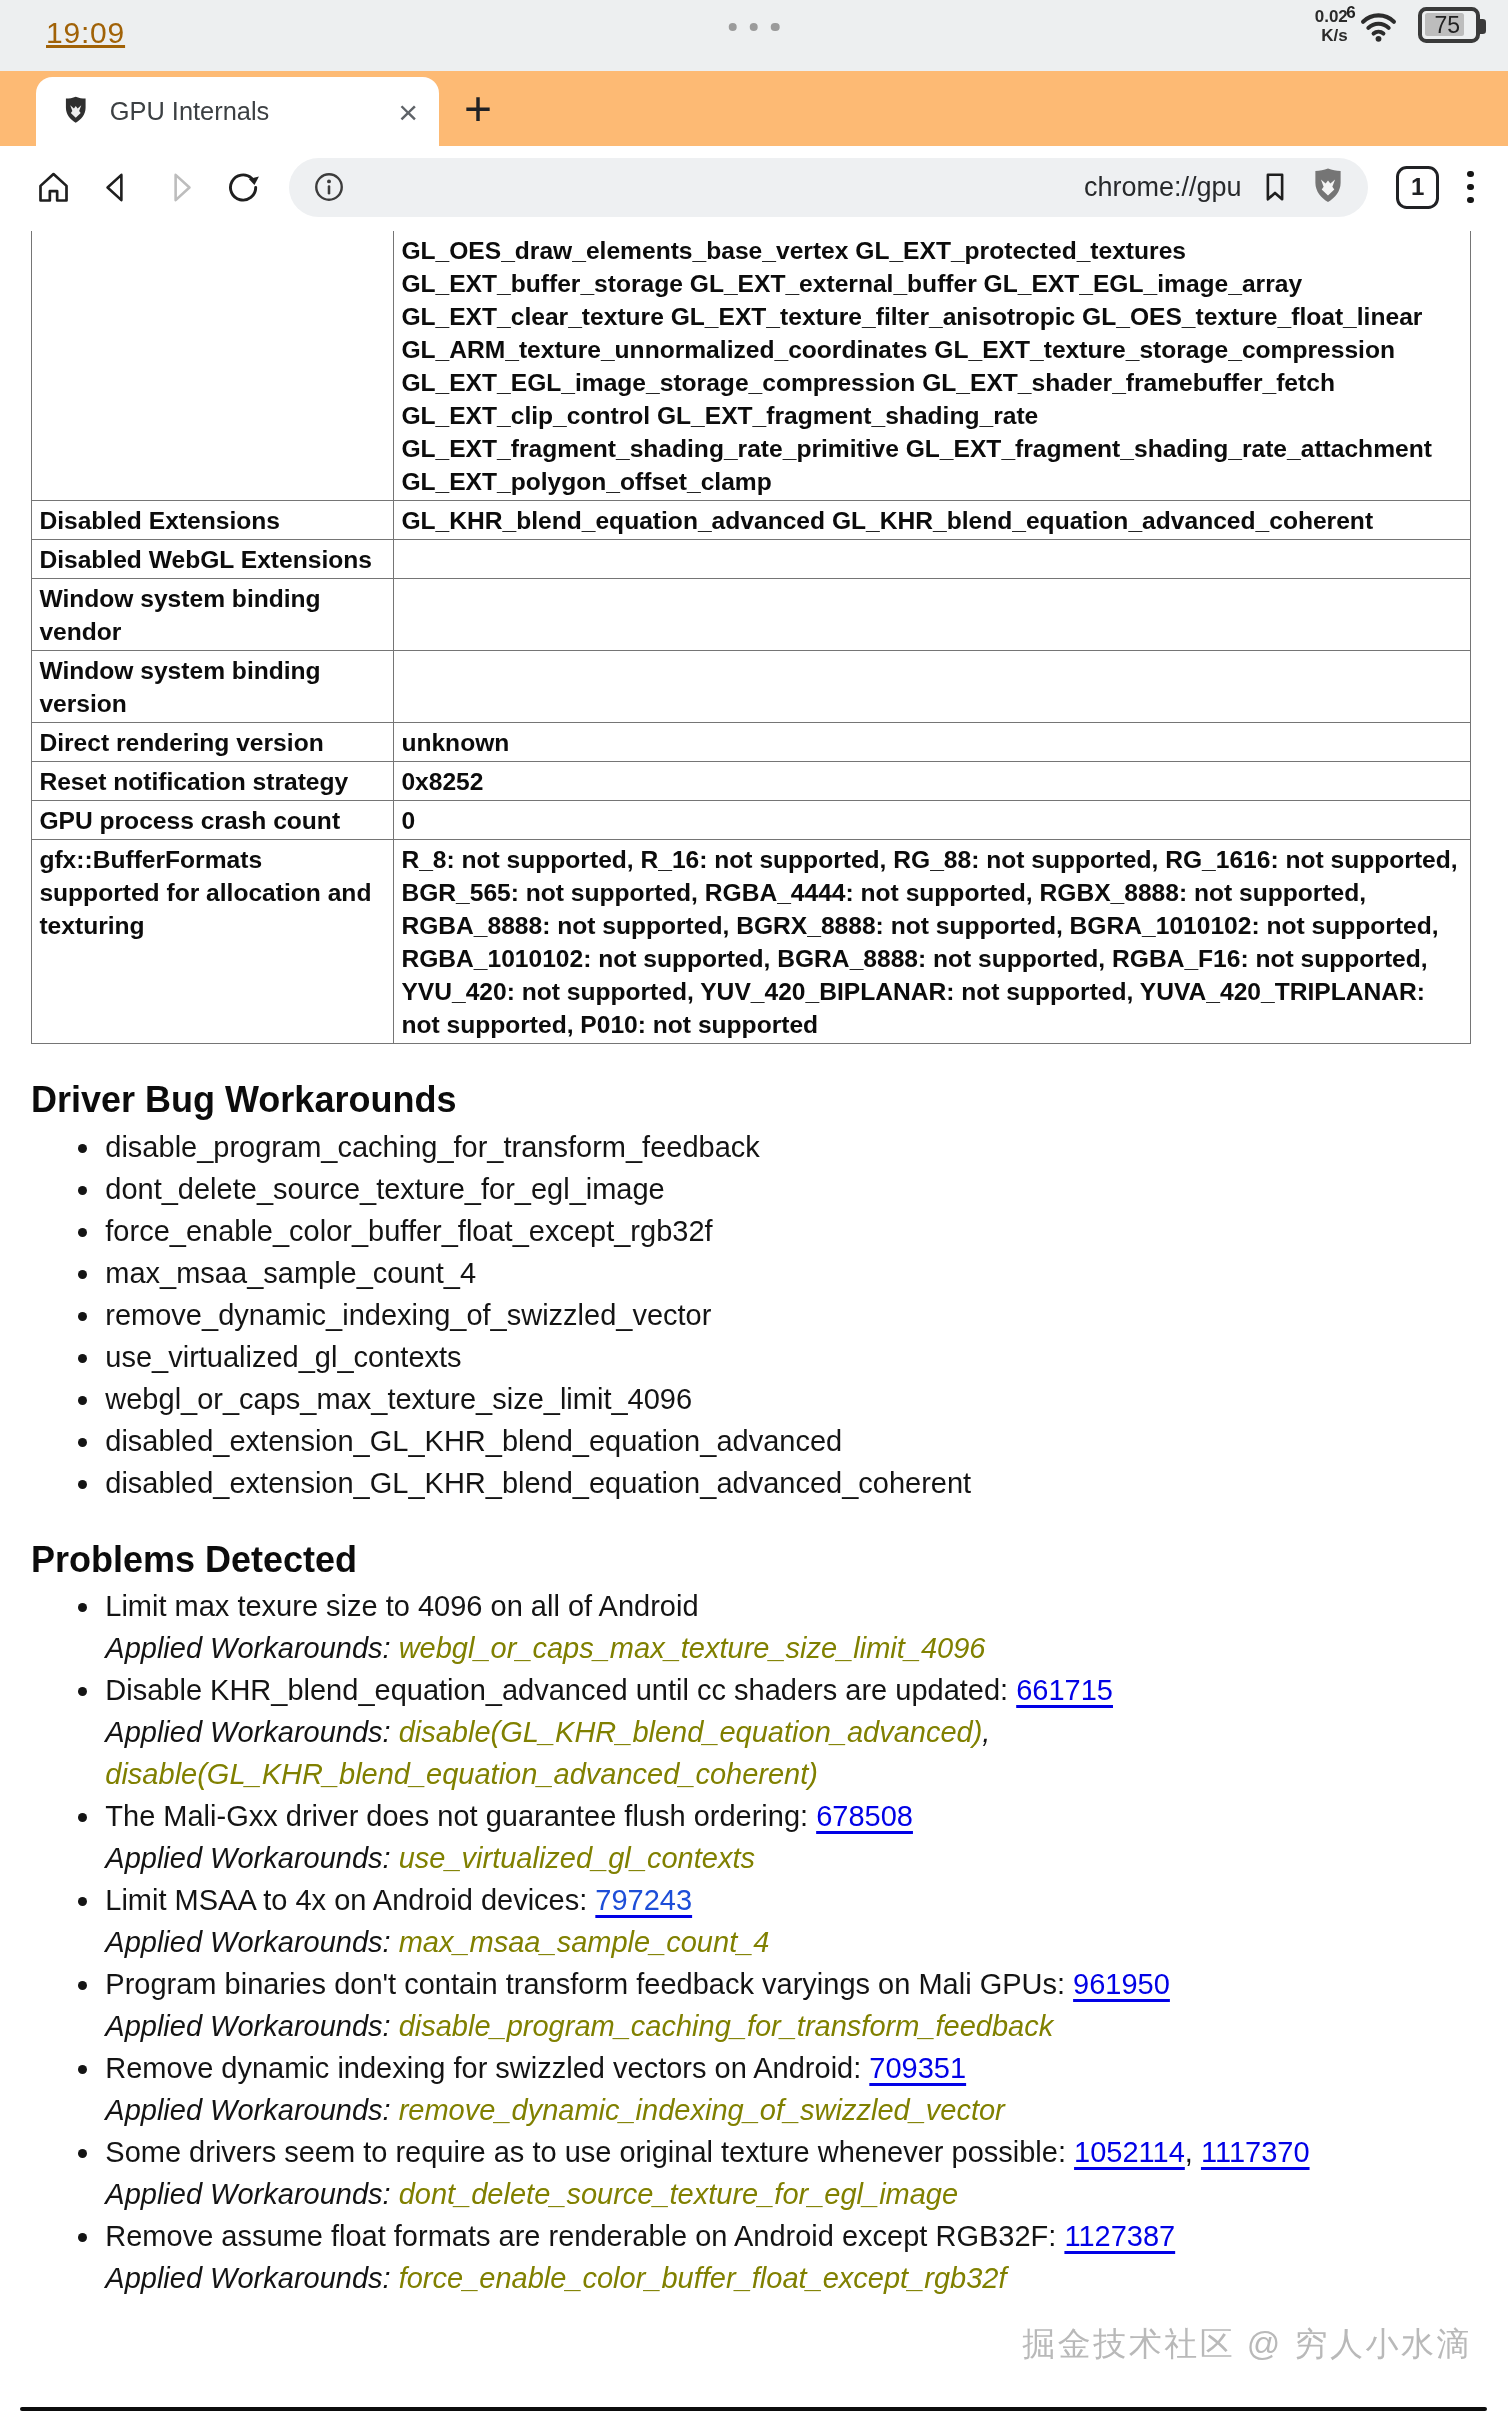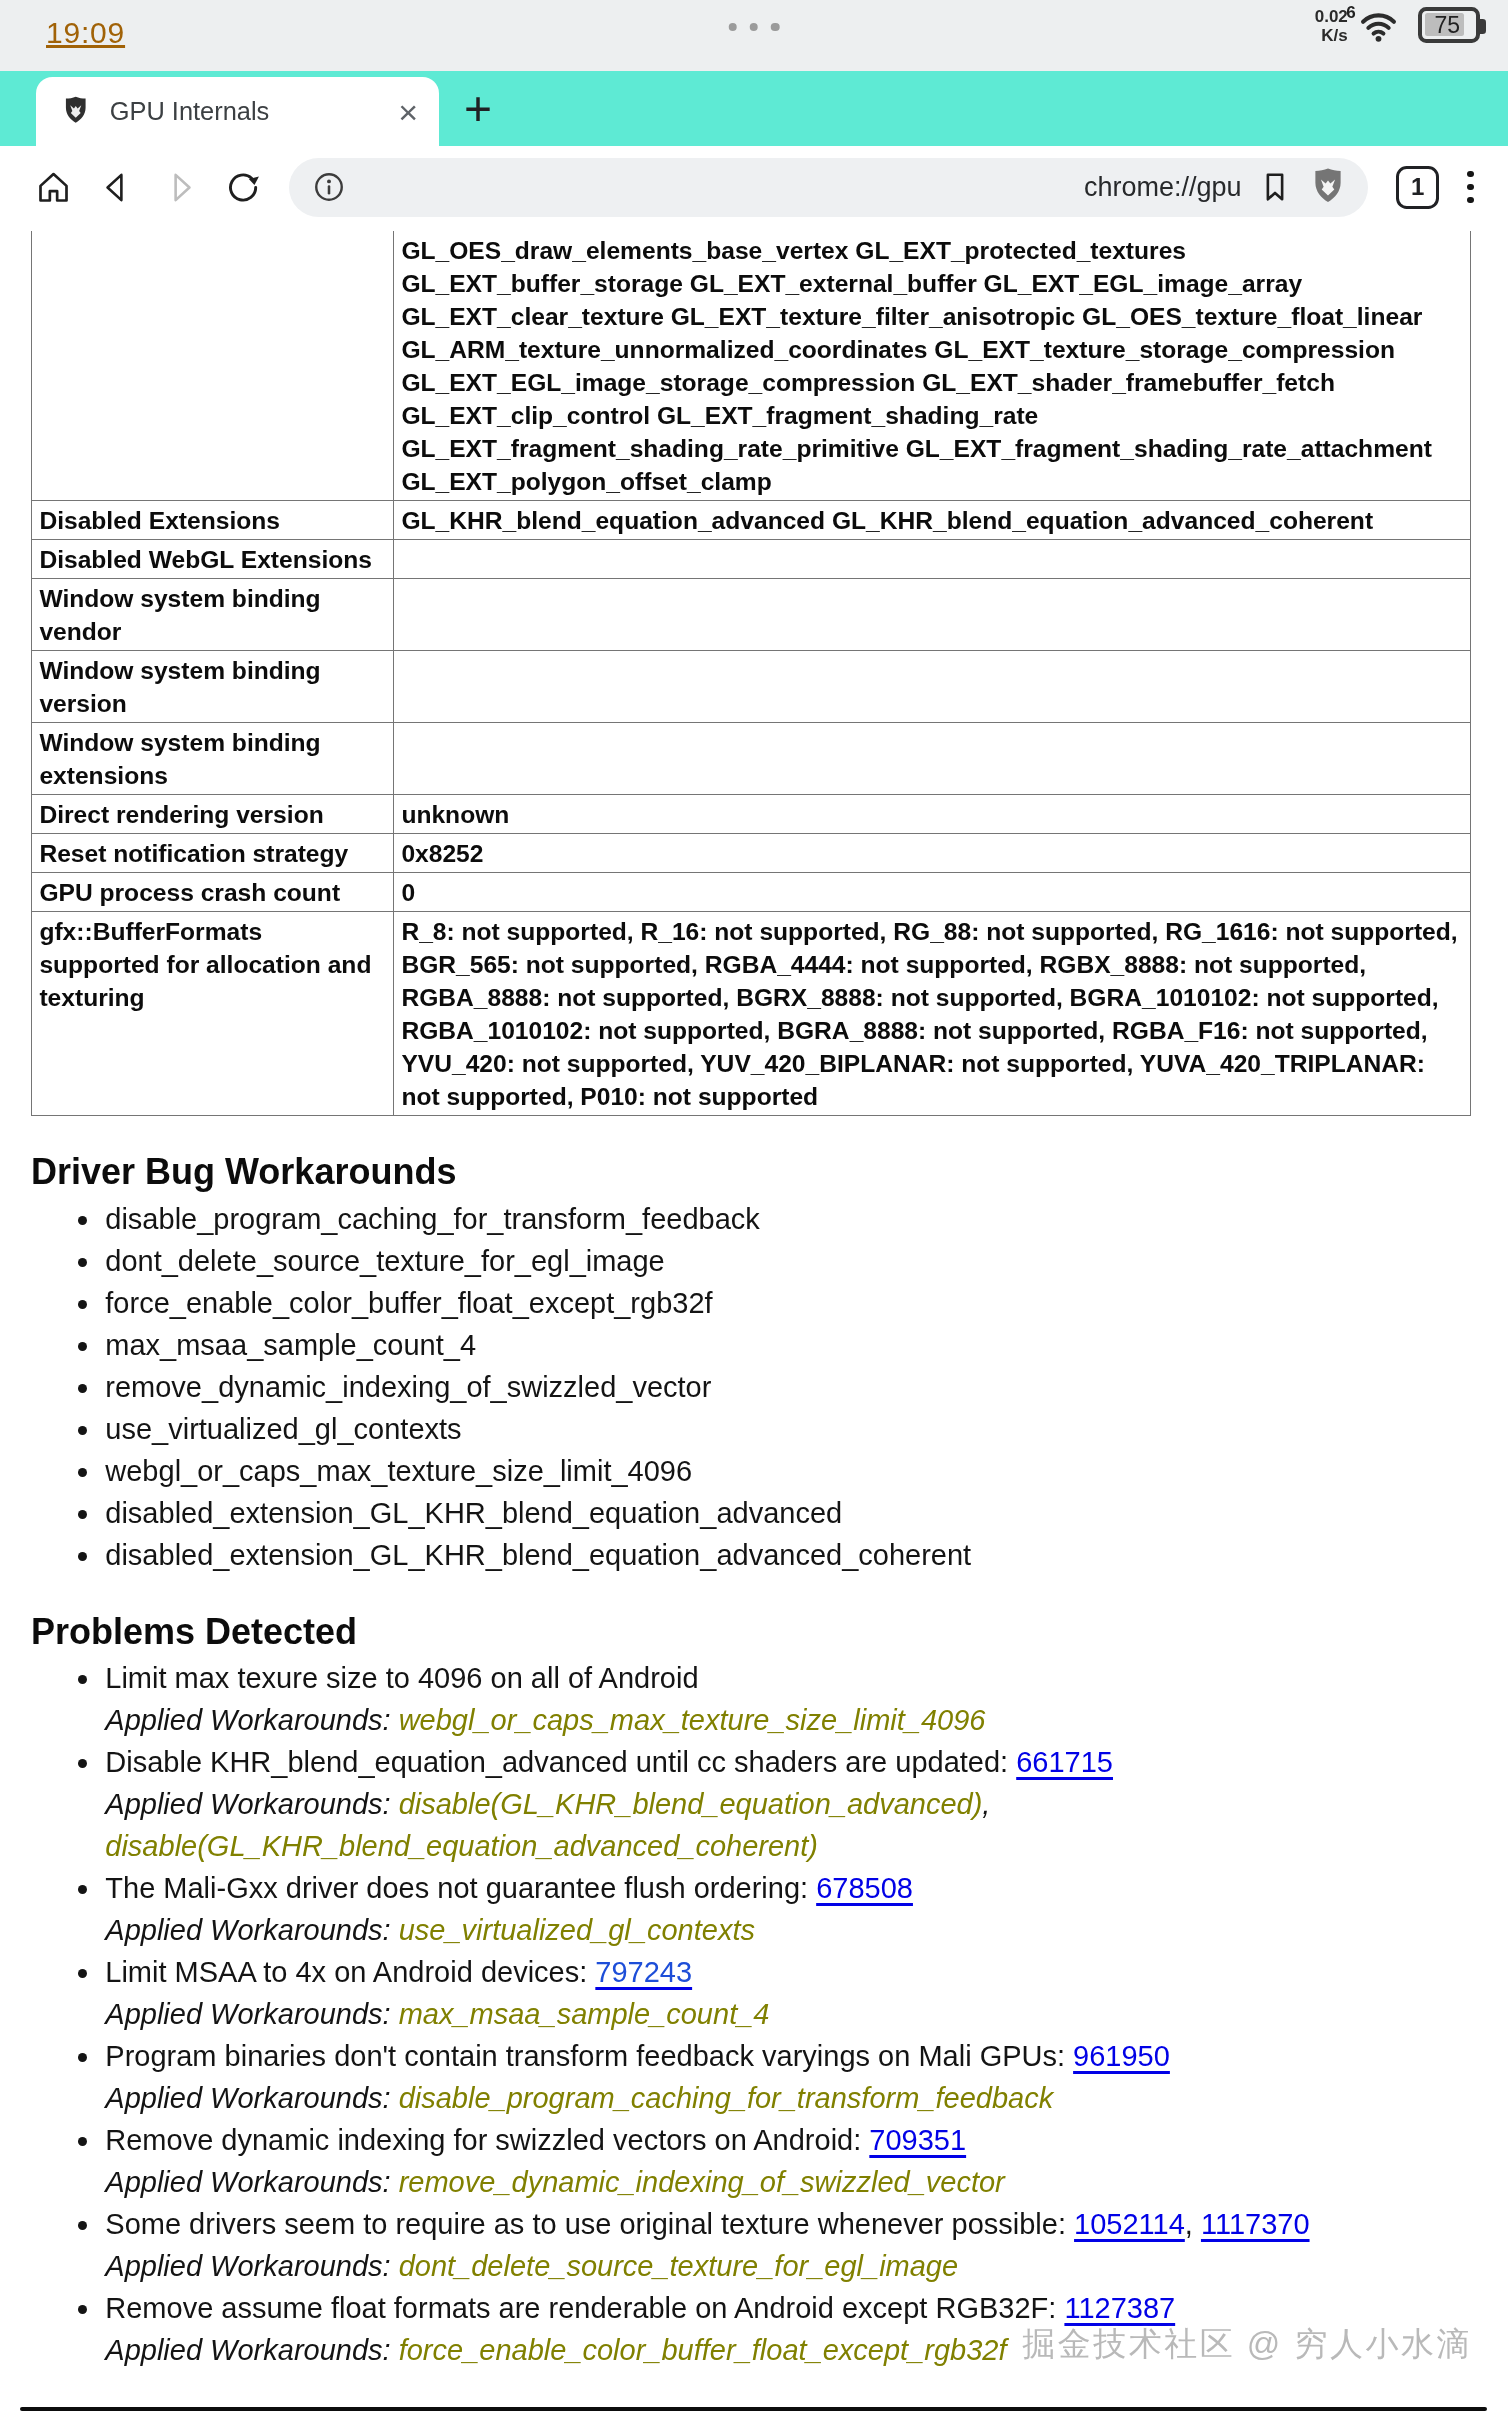--- a/index.html
+++ b/index.html
@@ -15,21 +15,21 @@
   .cdot { width:8.2px; height:8.2px; border-radius:50%; background:#9b9b9b; }
   .status-right { position:absolute; right:28px; top:6.6px; height:57px; display:flex; align-items:flex-start; gap:11.5px; }
   .net-speed { font-size:17px; line-height:19px; color:#2b2b2b; text-align:right; font-weight:bold; }
   .wifi-wrap { position:relative; display:flex; align-items:flex-end; }
   .wifi-6 { position:absolute; left:-13px; top:-3.3px; font-size:17px; font-weight:bold; color:#222; }
   .battery { position:relative; width:62px; height:36px; border:4.1px solid #3a3a3a; border-radius:8.2px; margin-left:8.2px; background:#edeff0; }
   .battery-fill { position:absolute; left:2.5px; top:2.5px; bottom:2.5px; width:74%; background:#bdbdbd; border-radius:2.5px; }
   .battery-num { position:absolute; left:0; right:3.3px; top:1.6px; text-align:center; font-size:23px; color:#222; }
   .battery-nub { position:absolute; right:-9.8px; top:8.2px; width:5.7px; height:14.8px; background:#3a3a3a; border-radius:0 3.3px 3.3px 0; }
   
-  .tab-strip { height:75px; background:#5eead4; position:relative;text-decoration:underline; }
+  .tab-strip { height:75px; background:#fdba74; position:relative;text-decoration:underline; }
   .tab { position:absolute; left:36px; bottom:0; width:403px; height:69px; background:#ffffff;
          border-radius:16.4px 16.4px 0 0; display:flex; align-items:center; padding:0 21px; }
   .tab-title { font-size:25.4px; color:#3c4043; margin-left:14.8px; flex:1; white-space:nowrap; overflow:hidden; }
   .tab-close { font-size:34px; color:#5f6368; font-weight:300; line-height:34px; }
   .new-tab { position:absolute; left:464px; top:0; height:75px; display:flex; align-items:center;
              font-size:48px; font-weight:200; color:#202124; }
   
   .toolbar { height:82px; background:#ffffff; display:flex; align-items:center; padding:0 24.6px; gap:6.6px; }
   .nav-btn { width:57px; height:57px; display:flex; align-items:center; justify-content:center; flex:0 0 auto; }
   .nav-btn svg { width:39px; height:39px; }
@@ -177,24 +177,20 @@
         </tr>
         <tr>
           <td>Window system binding vendor</td>
           <td></td>
         </tr>
         <tr>
           <td>Window system binding version</td>
           <td></td>
         </tr>
         <tr>
-          <td>Window system binding extensions</td>
-          <td></td>
-        </tr>
-        <tr>
           <td>Direct rendering version</td>
           <td>unknown</td>
         </tr>
         <tr>
           <td>Reset notification strategy</td>
           <td>0x8252</td>
         </tr>
         <tr>
           <td>GPU process crash count</td>
           <td>0</td>

